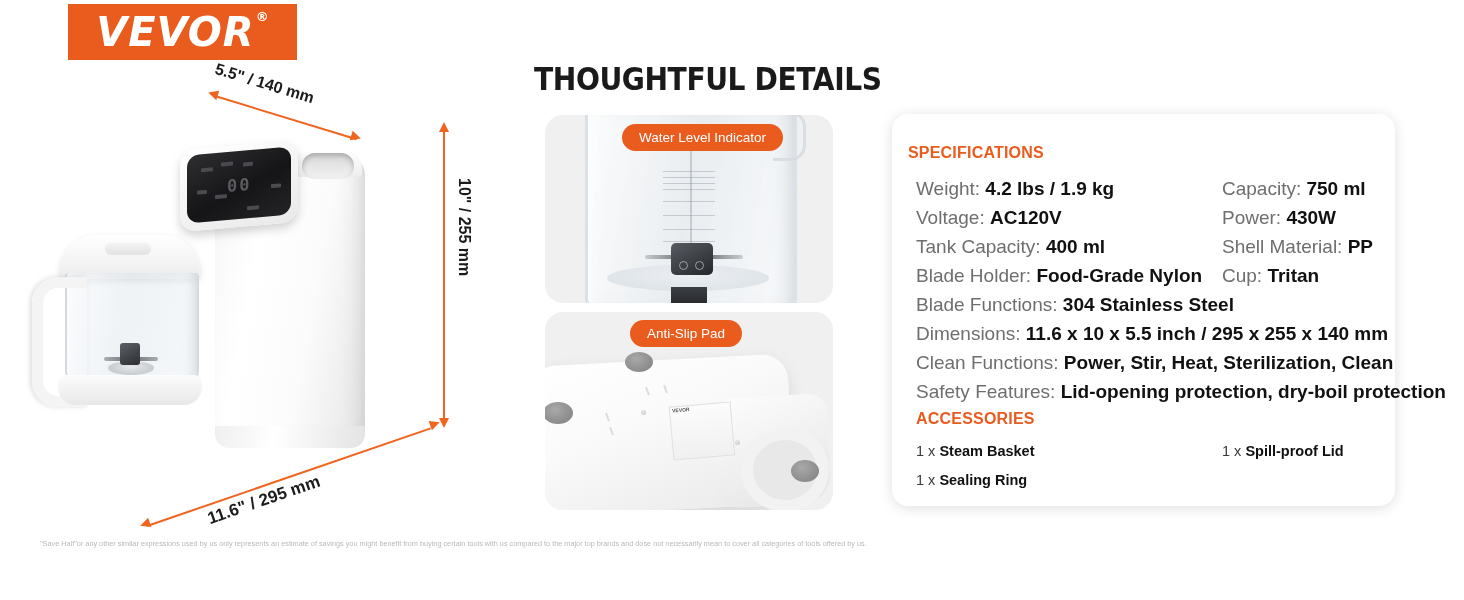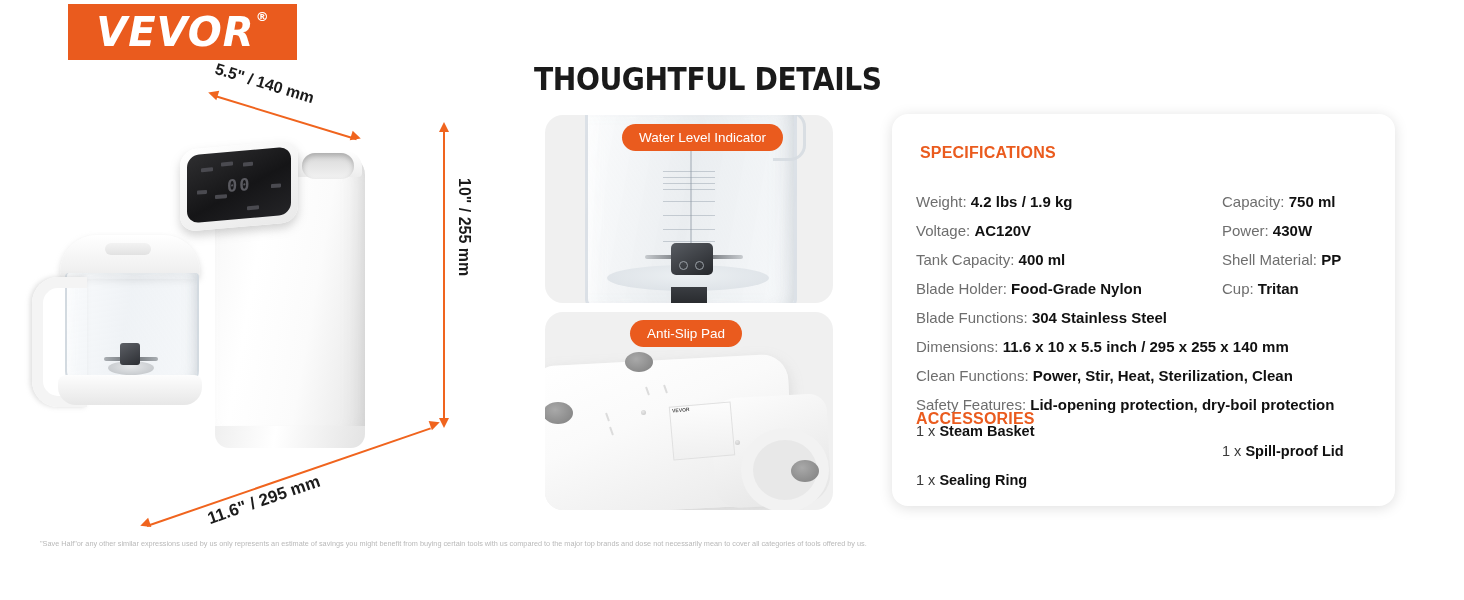--- a/index.html
+++ b/index.html
@@ -269,29 +269,28 @@
   .spec-card{
     position:absolute;left:892px;top:114px;width:503px;height:392px;
     background:#ffffff;
     border-radius:16px;
     box-shadow:0 2px 14px rgba(0,0,0,.13);
   }
   .spec-head{
     position:absolute;color:#EA5B1E;font-weight:bold;font-size:16px;
     letter-spacing:.2px;
   }
-  .spec-head.specs{left:28px;top:30px;}
+  .spec-head.specs{left:16px;top:30px;}
   .spec-head.acc{left:24px;top:296px;}
 
   .spec-row{
     position:absolute;
-    font-size:15px;color:#6e6e6e;
+    font-size:19px;color:#6e6e6e;
     white-space:nowrap;
     line-height:1;
-    margin-top:15px;
   }
   .spec-row b{color:#111111;font-weight:bold;}
   .col-l{left:24px;}
   .col-r{left:330px;}
   .acc-row{
     position:absolute;font-size:14.5px;color:#3a3a3a;white-space:nowrap;
   }
   .acc-row b{color:#111111;font-weight:bold;}
 
   
@@ -455,21 +454,21 @@
     <span>Shell Material:</span>
     <b>PP</b>
   </div>
   <div class="spec-row col-r" style="top:152px;">
     <span>Cup:</span>
     <b>Tritan</b>
   </div>
 
   <div class="spec-head acc">ACCESSORIES</div>
 
-  <div class="acc-row col-l" style="top:309px;text-align:center;">
+  <div class="acc-row col-l" style="top:329px;text-align:center;">
     <span>1 x </span><b>Steam Basket</b>
   </div>
   <div class="acc-row col-r" style="top:329px;">
     <span>1 x </span><b>Spill-proof Lid</b>
   </div>
   <div class="acc-row col-l" style="top:358px;">
     <span>1 x </span><b>Sealing Ring</b>
   </div>
 </div>
 

